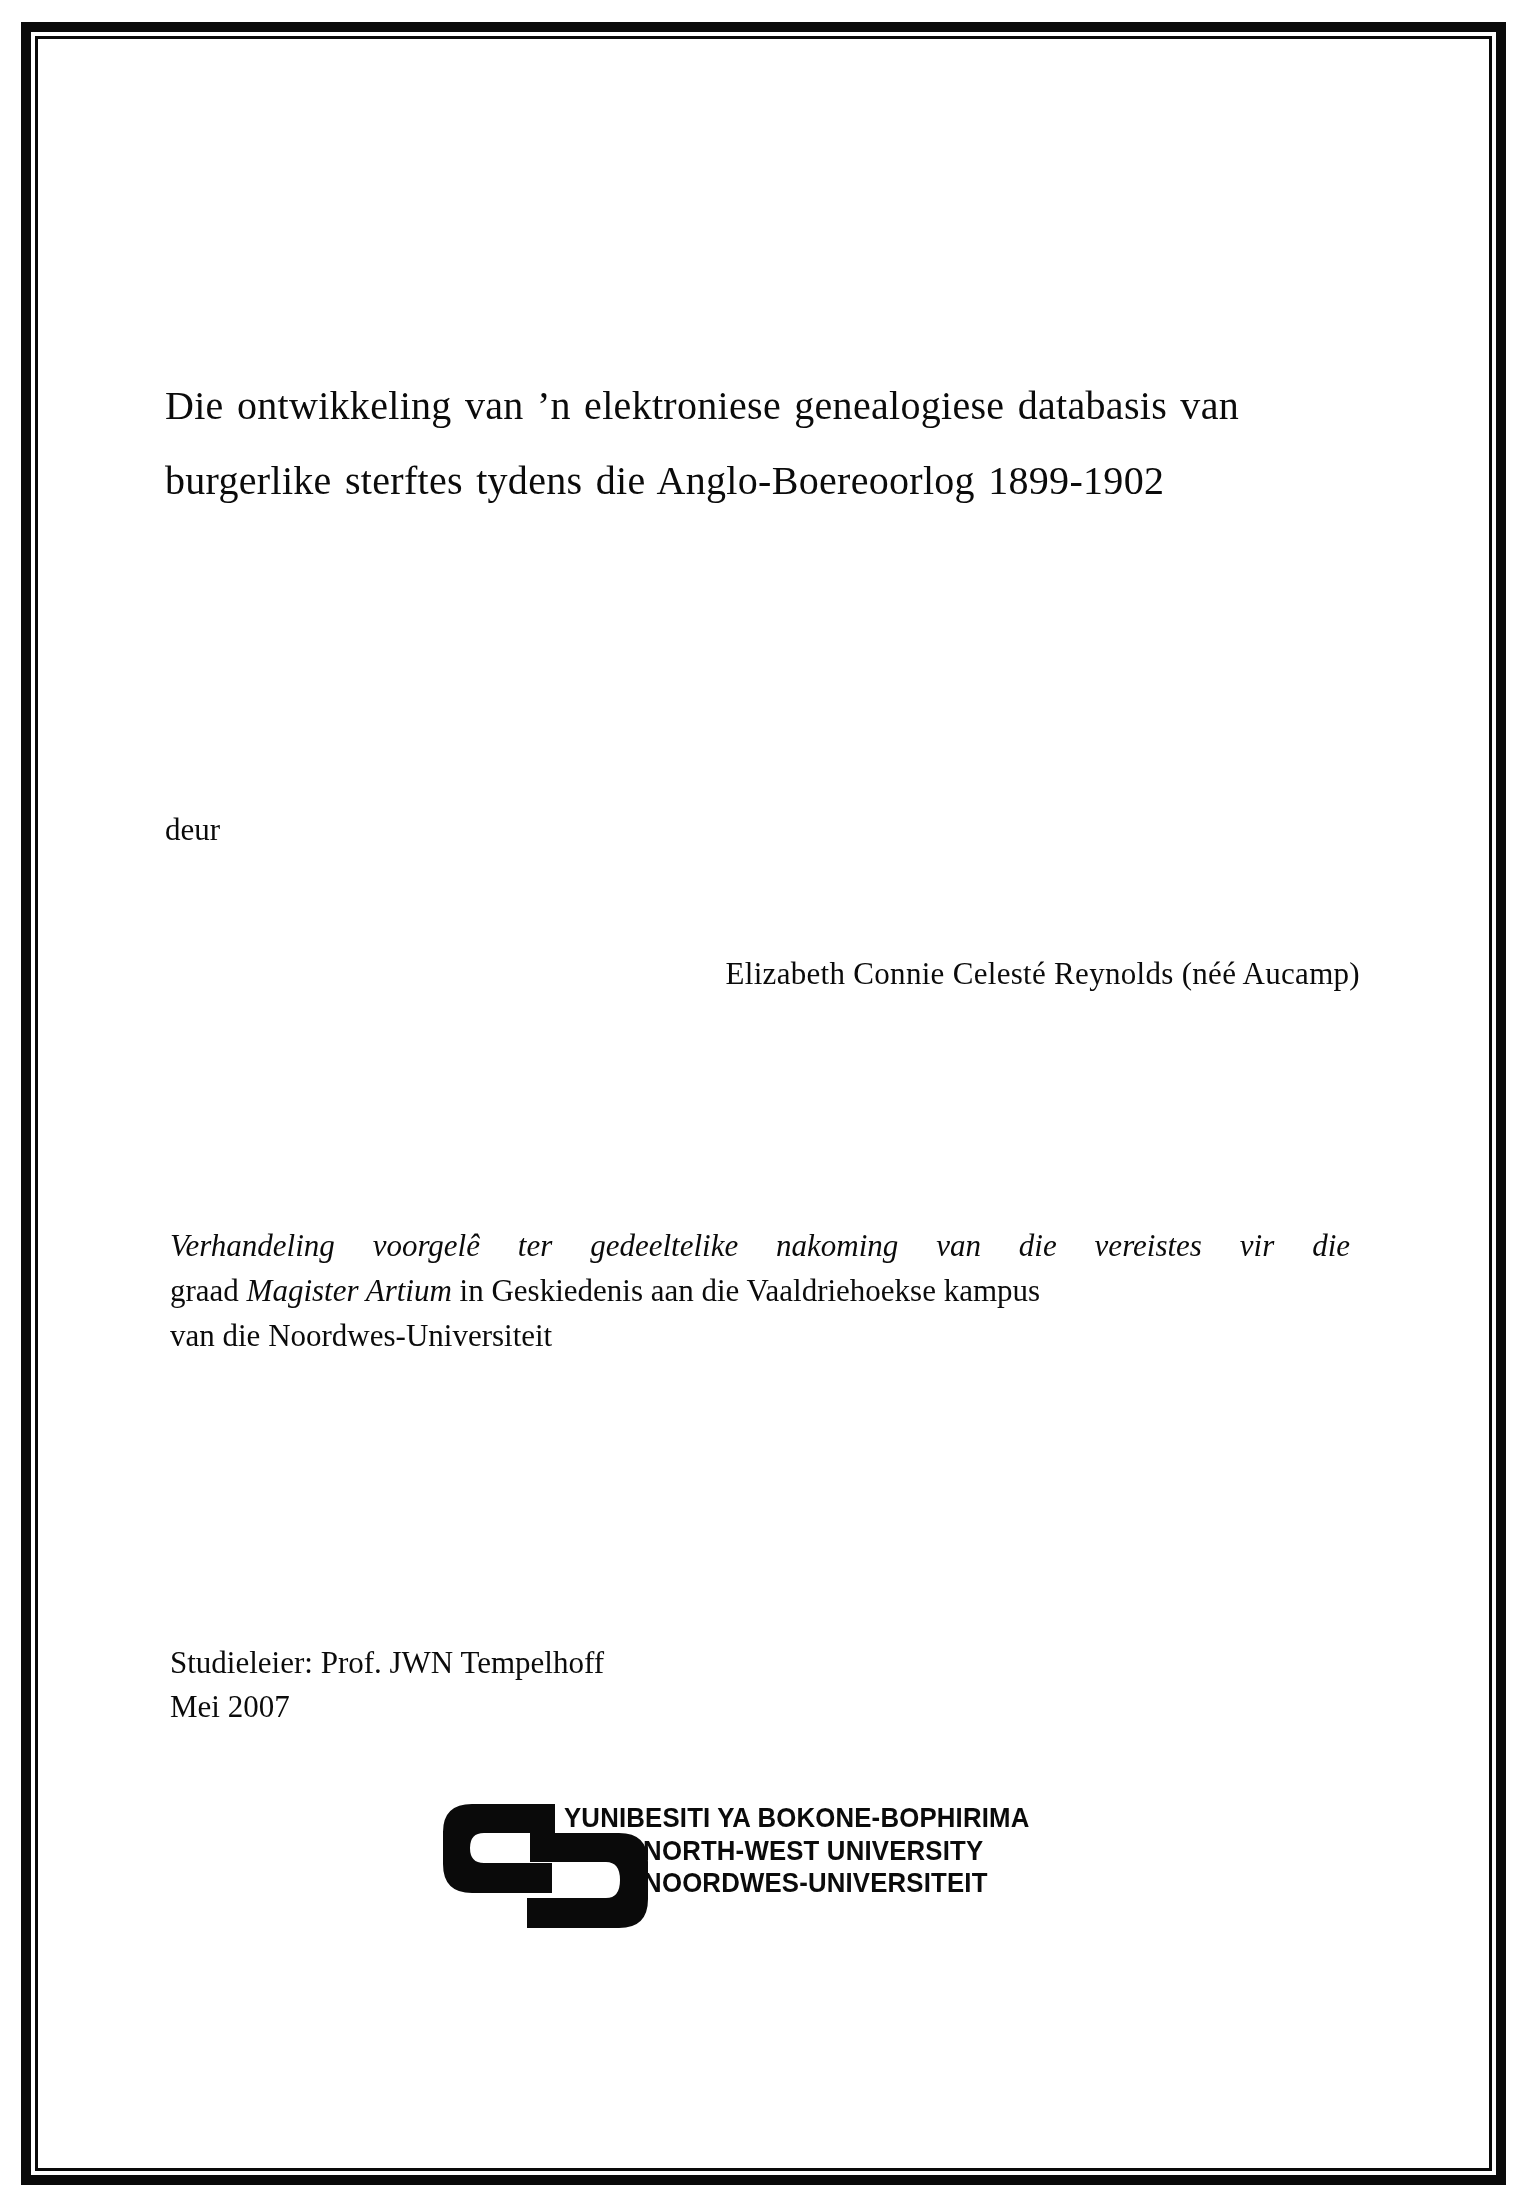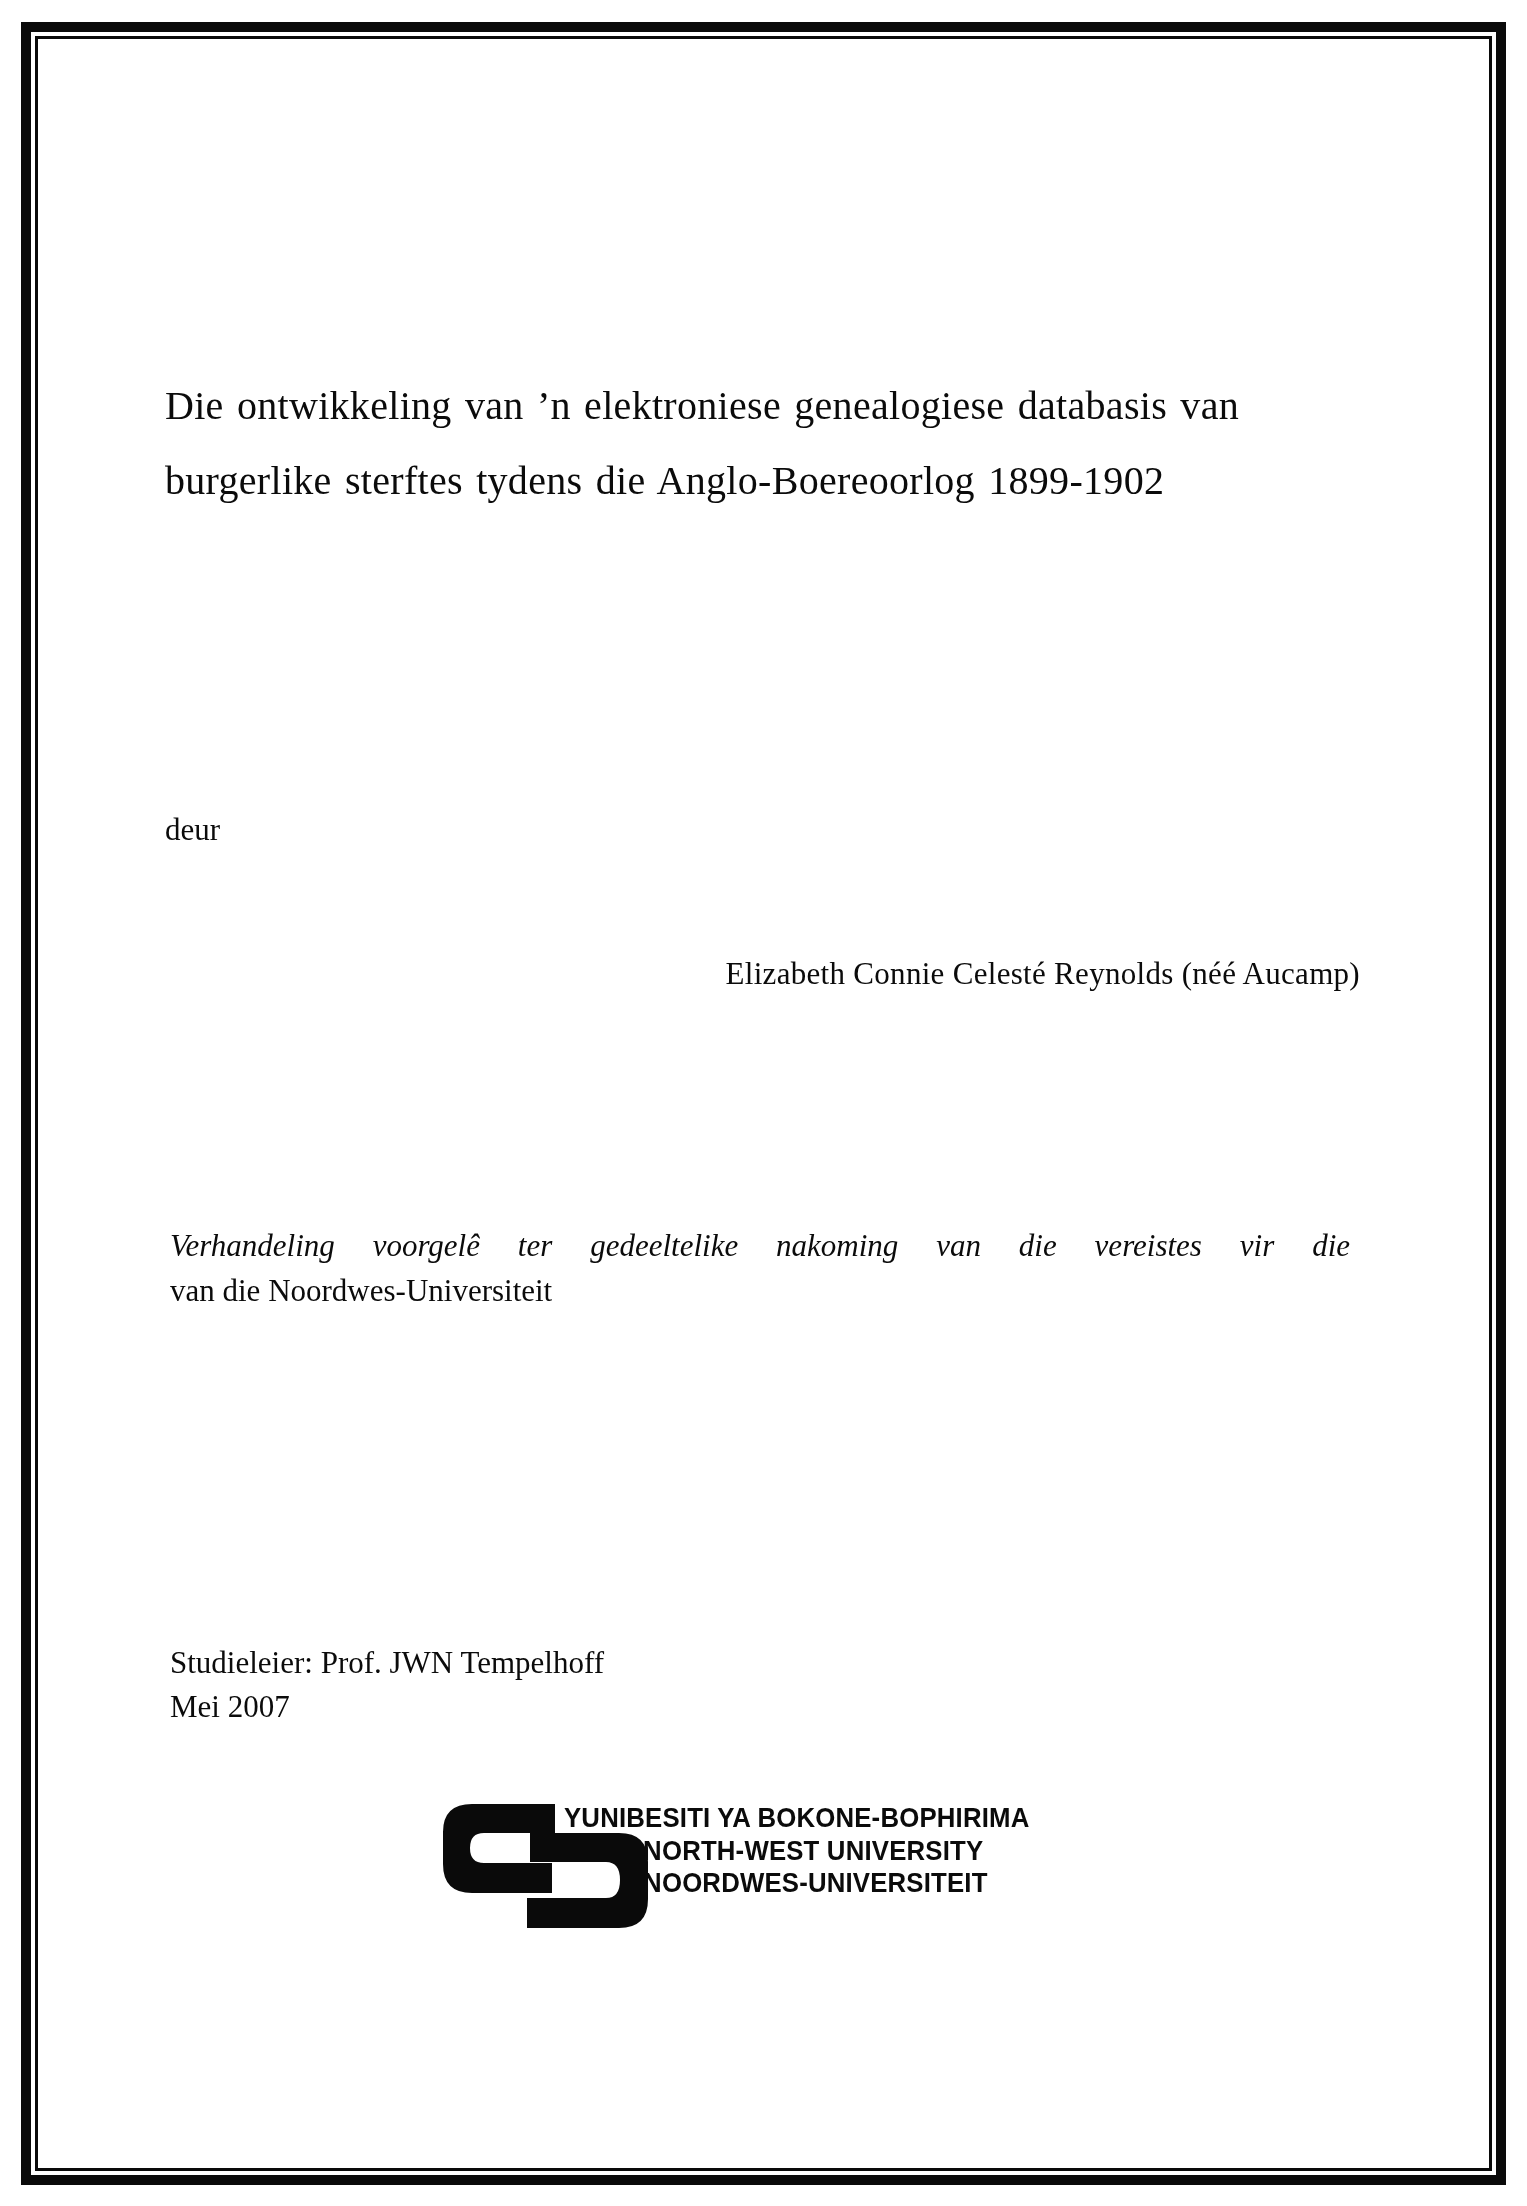--- a/index.html
+++ b/index.html
@@ -113,20 +113,21 @@
     <div>Die ontwikkeling van ’n elektroniese genealogiese databasis van</div>
     <div>burgerlike sterftes tydens die Anglo-Boereoorlog 1899-1902</div>
   </div>
 
   <div class="byline">deur</div>
 
   <div class="author">Elizabeth Connie Celesté Reynolds (néé Aucamp)</div>
 
   <div class="degree-statement">
     <div class="line-justified">Verhandeling voorgelê ter gedeeltelike nakoming van die vereistes vir die</div>
+    <div><span>graad </span><i>Magister Artium</i><span> in Geskiedenis aan die Vaaldriehoekse kampus</span></div>
     <div>van die Noordwes-Universiteit</div>
   </div>
 
   <div class="supervisor-block">
     <div>Studieleier: Prof. JWN Tempelhoff</div>
     <div>Mei 2007</div>
   </div>
 
   <div class="logo-block">
     <svg class="logo-mark" viewBox="0 0 210 128" xmlns="http://www.w3.org/2000/svg" aria-hidden="true">

